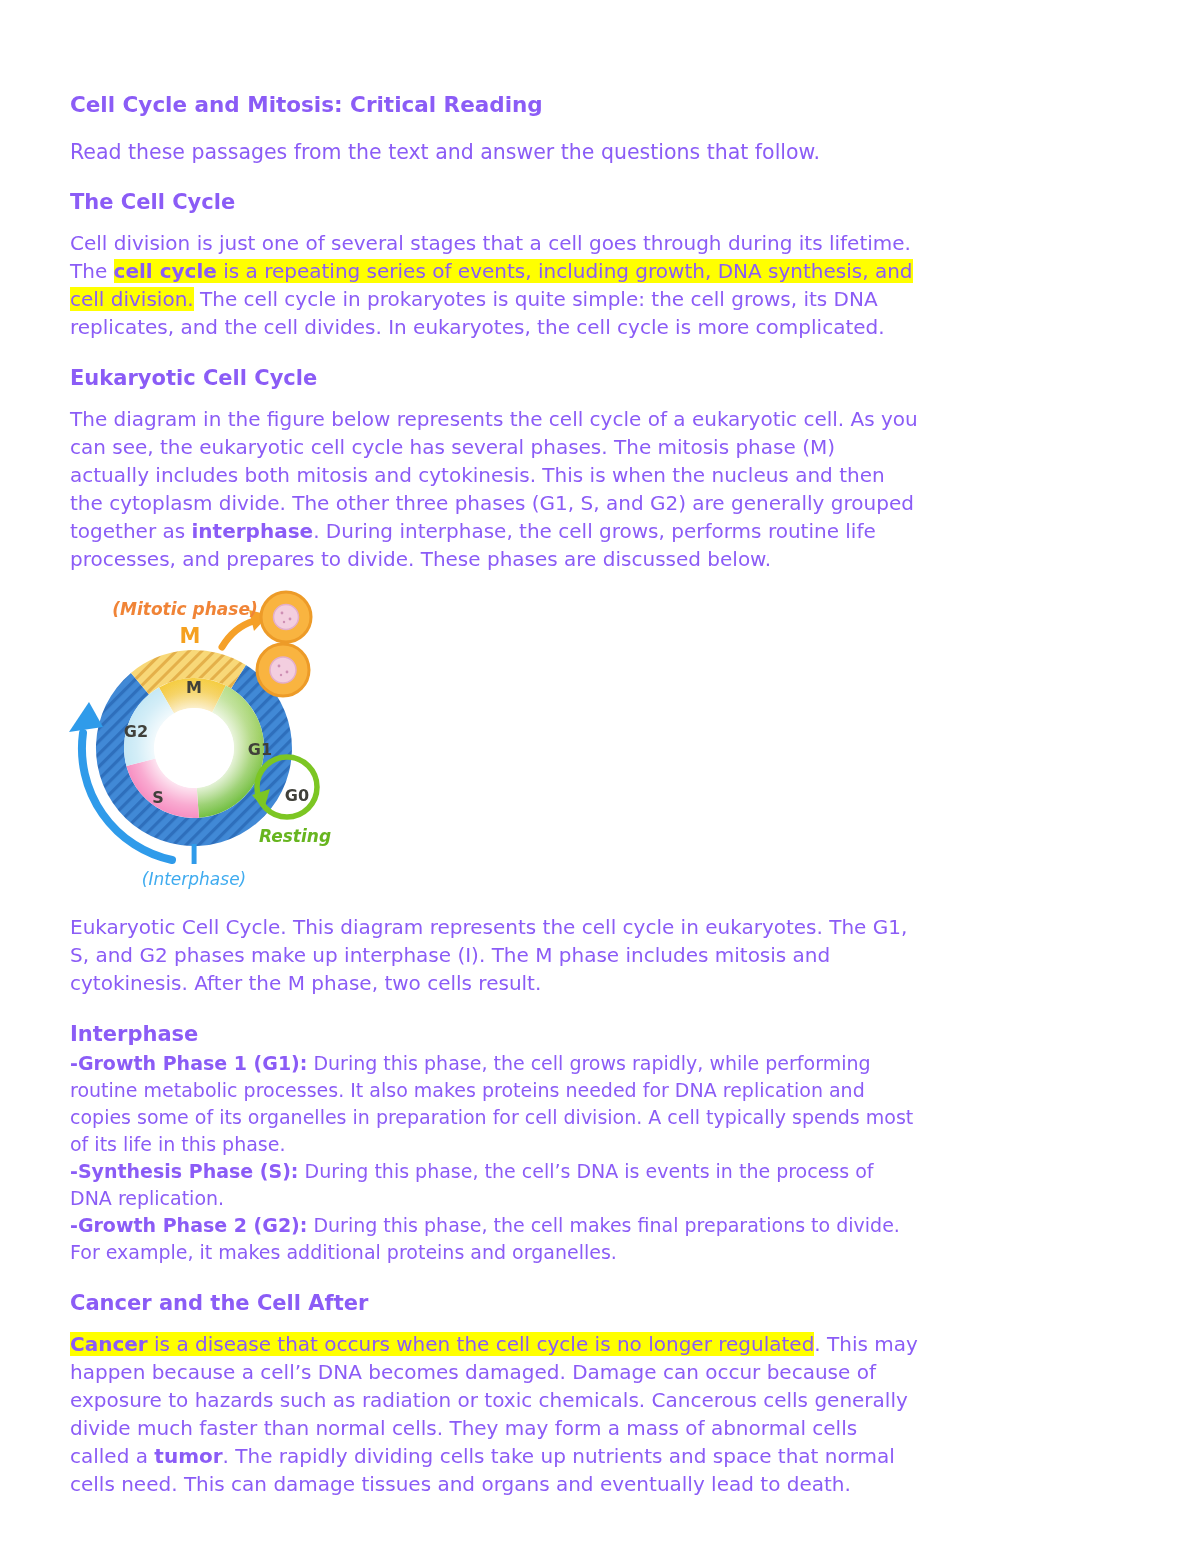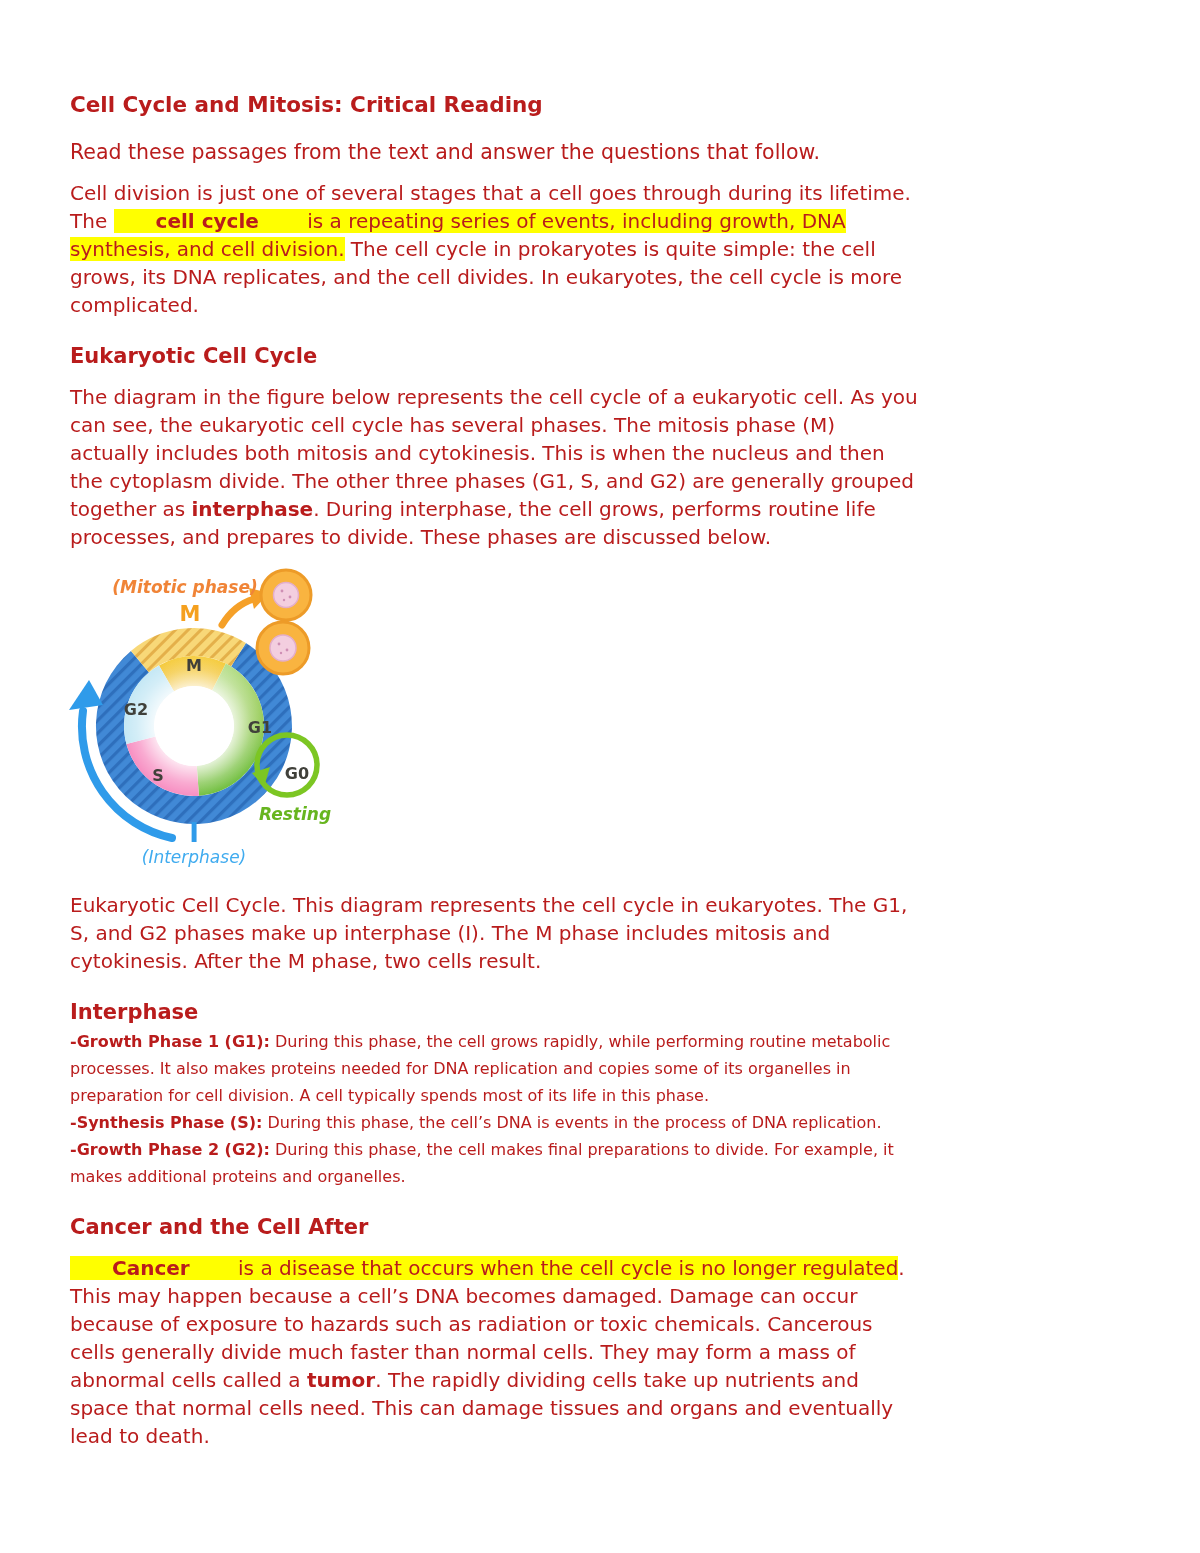--- a/index.html
+++ b/index.html
@@ -1,41 +1,42 @@
 <!DOCTYPE html>
 <html><head>
 <meta charset="utf-8">
 <style>
   html,body { margin:0; padding:0; background:#ffffff; }
   .page {
     width:984px; min-height:1553px; box-sizing:border-box;
     background:#ffffff;
     padding:92px 64px 40px 70px;
     font-family:"DejaVu Sans","Liberation Sans",sans-serif;
-    color:#b91c1c;
+    color:#8b5cf6;
   }
   .title { margin:0; font-size:21.5px; font-weight:600; line-height:25px; }
   .subtitle { margin:23px 0 0 0; font-size:20.5px; font-weight:500; line-height:25px; }
   h2 { margin:25px 0 0 0; font-size:21px; font-weight:700; line-height:25px; }
   p.body { margin:14px 0 0 0; font-size:20px; line-height:28px; }
   .b { font-weight:700; }
-  .hl { background:#ffff00;padding-left:42px; }
+  .hl { background:#ffff00; }
   .figure { margin:12px 0 4px -8px; }
   .small-block { margin:3px 0 0 0; }
-  .small-line { margin:0; font-size:16px; line-height:27px; }
+  .small-line { margin:0; font-size:19px; line-height:27px; }
   svg text { font-family:"DejaVu Sans","Liberation Sans",sans-serif; }
 </style>
 </head>
 <body>
 
 <div class="page">
 
   <h1 class="title">Cell Cycle and Mitosis: Critical Reading</h1>
   <p class="subtitle">Read these passages from the text and answer the questions that follow.</p>
 
+  <h2>The Cell Cycle</h2>
   <p class="body"><span>Cell division is just one of several stages that a cell goes through during its lifetime. The </span><span class="b hl">cell cycle</span><span class="hl"> is a repeating series of events, including growth, DNA synthesis, and cell division.</span><span> The cell cycle in prokaryotes is quite simple: the cell grows, its DNA replicates, and the cell divides. In eukaryotes, the cell cycle is more complicated.</span></p>
 
   <h2>Eukaryotic Cell Cycle</h2>
   <p class="body"><span>The diagram in the figure below represents the cell cycle of a eukaryotic cell. As you can see, the eukaryotic cell cycle has several phases. The mitosis phase (M) actually includes both mitosis and cytokinesis. This is when the nucleus and then the cytoplasm divide. The other three phases (G1, S, and G2) are generally grouped together as </span><span class="b">interphase</span><span>. During interphase, the cell grows, performs routine life processes, and prepares to divide. These phases are discussed below.</span></p>
 
   <div class="figure">
     <svg width="310" height="310" viewBox="0 0 310 310">
       <defs>
         <pattern id="hatchBlue" patternUnits="userSpaceOnUse" width="9" height="9" patternTransform="rotate(-45)">
           <rect width="9" height="9" fill="#4189D6"></rect>

